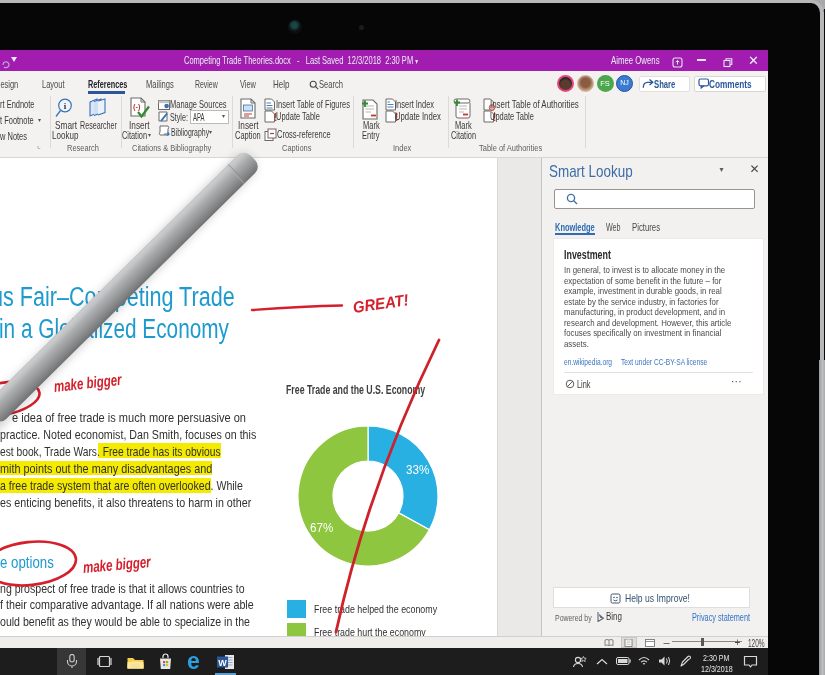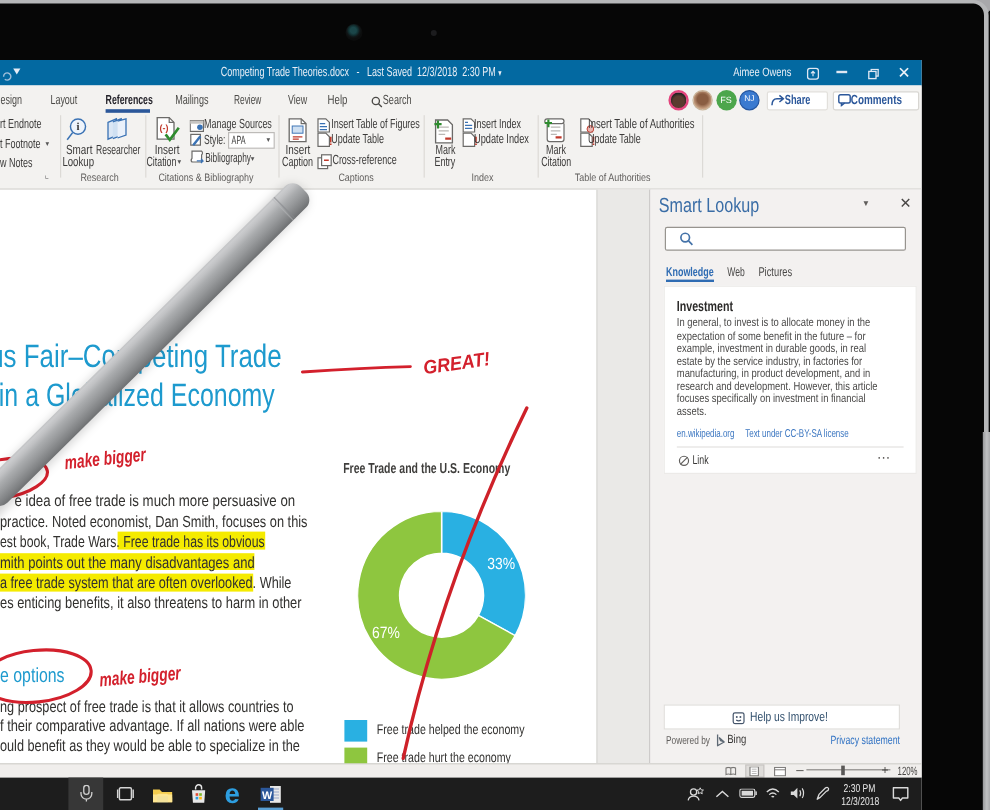--- a/index.html
+++ b/index.html
@@ -16,21 +16,21 @@
 
 <div class="abs" style="left:-60px;top:0;width:883.5px;height:740px;background:#060606;border:4.5px solid #b6b7b9;border-top-width:3px;border-radius:13px;box-sizing:border-box;"></div>
 <div class="abs" style="left:819px;top:360px;width:6px;height:315px;background:linear-gradient(90deg,#97989a,#c0c1c3 55%,#a8a9ab);"></div>
 <div class="abs" style="left:823.5px;top:9px;width:1.5px;height:351px;background:#0a0a0a;"></div>
 
 <div class="abs" style="left:288px;top:20px;width:14px;height:14px;border-radius:50%;background:radial-gradient(circle at 46% 38%, #1b4649 0 2.5px, #123032 4px, #101516 5.5px, #0c0d0d 7px);"></div>
 <div class="abs" style="left:359px;top:25px;width:5px;height:5px;border-radius:50%;background:#1c1c1e;"></div>
 
 <div class="abs" id="screen" style="left:0;top:49.5px;width:768px;height:625.5px;background:#fff;">
 
-  <div class="abs" style="left:0;top:0;width:768px;height:22px;background:#0369a1;color:#e9eef6;">
+  <div class="abs" style="left:0;top:0;width:768px;height:22px;background:#a21caf;color:#e9eef6;">
     <div class="abs" style="left:2px;top:5px;opacity:.75;">
       <svg width="8" height="8">
             <path d="M1 4 a3 3 0 1 1 1 2" fill="none" stroke="#cdd8ea" stroke-width="1.2"></path>
           </svg>
     </div>
     <div class="abs" style="left:11px;top:7px;width:0;height:0;border-left:3.5px solid transparent;border-right:3.5px solid transparent;border-top:5px solid #e6ecf6;"></div>
     <div class="u" style="left:183.6px;top:4px;color:#e9eef6;transform:scaleX(.683);">Competing Trade Theories.docx&nbsp;&nbsp; - &nbsp;&nbsp;Last Saved&nbsp;&nbsp;12/3/2018&nbsp;&nbsp;2:30 PM <span style="font-size:8px;">▾</span></div>
     <div class="abs nw" style="left:610.7px;top:5px;font-size:10px;transform:scaleX(.78);transform-origin:0 0;">Aimee Owens</div>
     <div class="abs" style="left:672px;top:4px;">
       <svg width="11" height="11">

